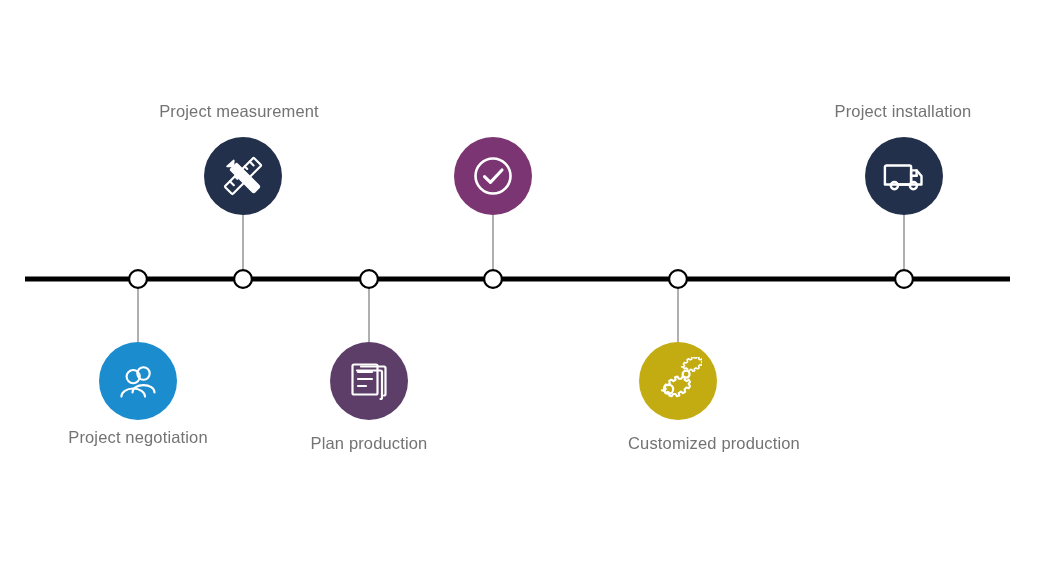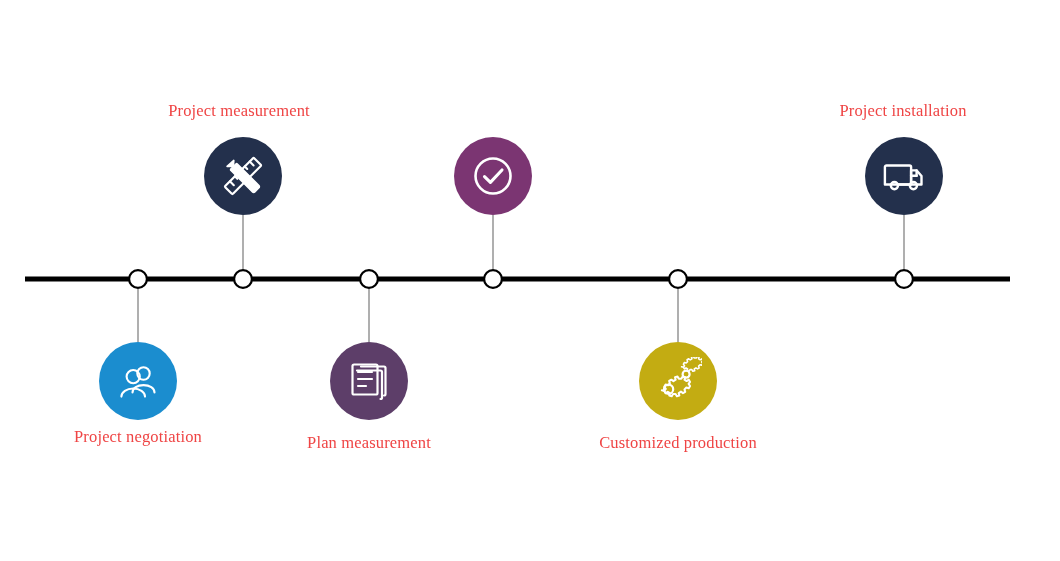--- a/index.html
+++ b/index.html
@@ -21,27 +21,27 @@
   #timeline-svg {
     position: absolute;
     left: 0;
     top: 0;
     width: 1060px;
     height: 561px;
   }
   .step-label {
     position: absolute;
     font-size: 16.5px;
-    color: #ef4444;
+    color: #737373;
     letter-spacing: 0.15px;
     white-space: nowrap;
     transform: translateX(-50%);
     text-align: center;
     line-height: 1;
-    font-family: Liberation Serif, serif;
+    font-family: Liberation Sans, sans-serif;
   }
   .icon-disc {
     position: absolute;
     width: 78px;
     height: 78px;
     border-radius: 50%;
     transform: translate(-50%, -50%);
     display: flex;
     align-items: center;
     justify-content: center;
@@ -154,17 +154,17 @@
         <line x1="34.6" y1="16.4" x2="34.6" y2="21.8"></line>
         <circle cx="12.4" cy="31.6" r="3.6"></circle>
         <circle cx="31.4" cy="31.6" r="3.6"></circle>
         <line x1="16" y1="30.5" x2="27.8" y2="30.5"></line>
       </g>
     </svg>
   </div>
 
   <div class="step-label" style="left: 138px; top: 429px;">Project negotiation</div>
   <div class="step-label" style="left: 239px; top: 103px;">Project measurement</div>
-  <div class="step-label" style="left: 369px; top: 435px;">Plan measurement</div>
-  <div class="step-label" style="left: 678px; top: 435px;">Customized production</div>
+  <div class="step-label" style="left: 369px; top: 435px;">Plan production</div>
+  <div class="step-label" style="left: 714px; top: 435px;">Customized production</div>
   <div class="step-label" style="left: 903px; top: 103px;">Project installation</div>
 
 </div>
 
 </body></html>

